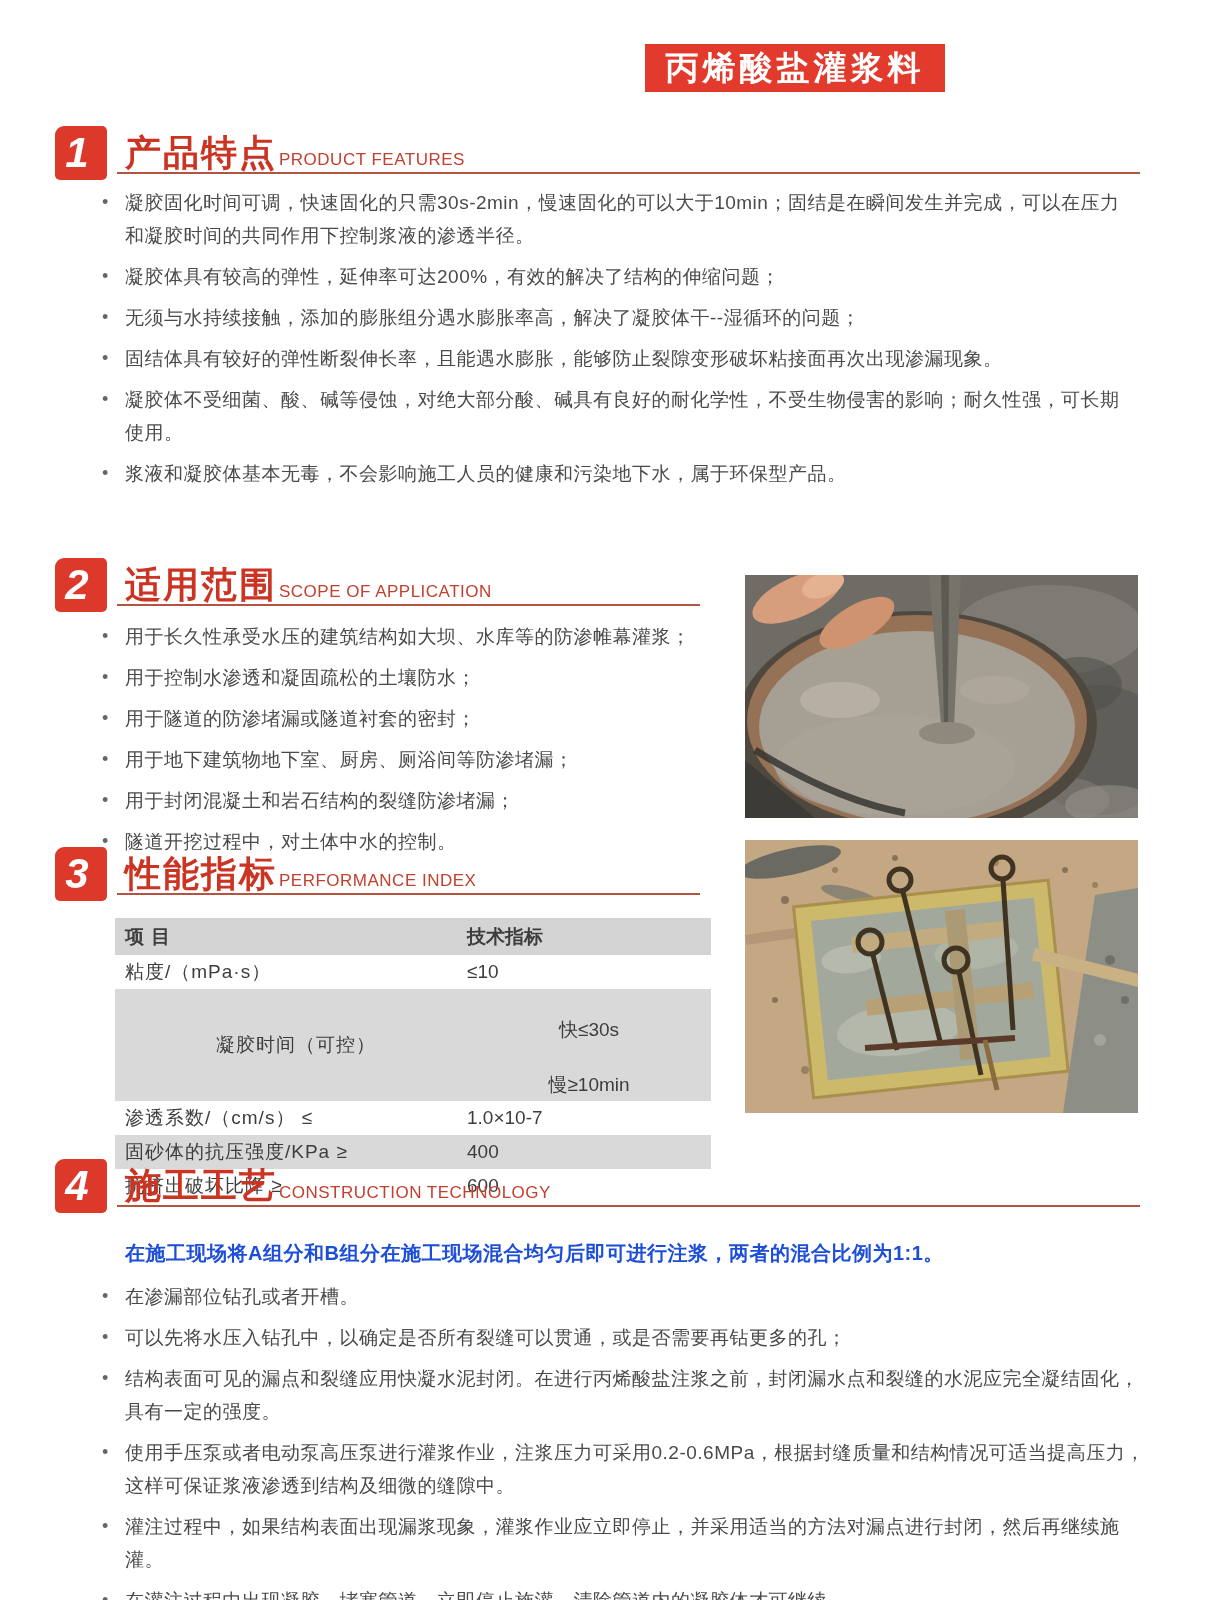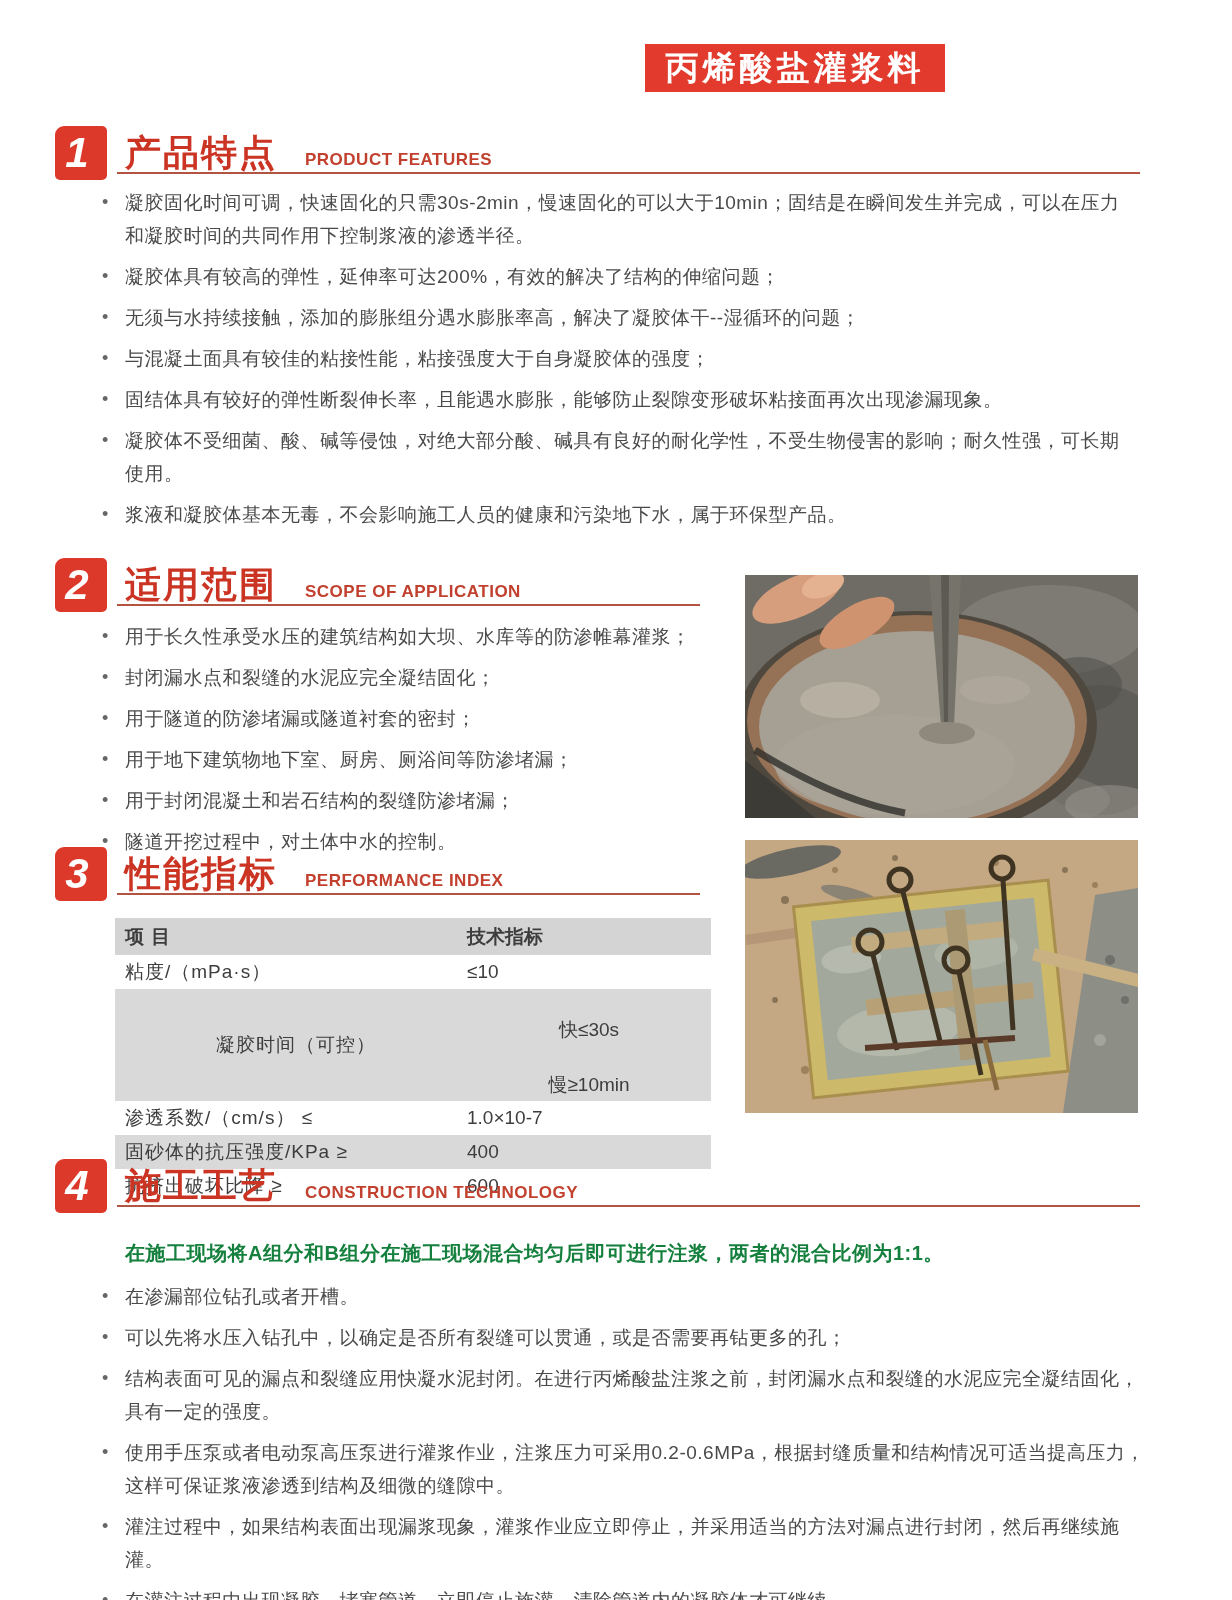--- a/index.html
+++ b/index.html
@@ -19,21 +19,21 @@
   
   .sec-header { position:absolute; left:55px; display:flex; align-items:flex-end; height:58px; }
   .badge {
     width:52px; height:54px; background:#dd392b; border-radius:9px 5px 5px 5px;
     color:#ffffff; font-size:42px; font-weight:bold; font-style:italic;
     display:flex; align-items:center; justify-content:center; padding-right:8px;
     flex:0 0 auto;
   }
   .titles { margin-left:18px; display:flex; align-items:baseline; padding-bottom:2px;text-align:center; }
   .t-zh { color:#cb3423; font-size:36px; font-weight:bold; letter-spacing:2px; white-space:nowrap; }
-  .t-en { color:#c2402e; font-size:17px; font-weight:bold; margin-left:28px; letter-spacing:0.5px; white-space:nowrap; }
+  .t-en { color:#c2402e; font-size:17px; font-weight:normal; margin-left:2px; letter-spacing:0.5px; white-space:nowrap; }
   .rule { position:absolute; bottom:6px; left:62px; height:2px; background:#b25441; }
   .rule.wide   { width:1023px; }
   .rule.narrow { width:583px; }
 
   
   ul.blist { list-style:none; margin:0; padding:0; position:absolute; }
   ul.blist li {
     position:relative; padding-left:35px; font-size:19px; line-height:33px;
     color:#4a4a4a; margin-bottom:8px; letter-spacing:0.5px;
   }
@@ -51,21 +51,21 @@
   .trow .c1 { width:352px; padding-left:10px; letter-spacing:1px; }
   .trow .c2 { flex:1; }
   .trow.gray  { background:#d9d9d9; }
   .trow.thead { background:#d4d4d4; font-weight:bold; min-height:37px;align-items:center; }
   .trow.dbl .c2 div { line-height:31px;margin-top:24px; }
   .trow.dbl { min-height:70px;text-align:center; }
 
   
   .s4-intro {
     position:absolute; left:125px; top:1240px; width:1020px;
-    font-size:20px; font-weight:bold; color:#15803d; letter-spacing:0.5px;
+    font-size:20px; font-weight:bold; color:#1d4ed8; letter-spacing:0.5px;
   }
 
   
   .photo { position:absolute; overflow:hidden; }
   .photo1 { left:745px; top:575px; width:393px; height:243px; }
   .photo2 { left:745px; top:840px; width:393px; height:273px; }
   .photo svg { display:block; width:100%; height:100%; }
 </style>
 </head>
 <body>
@@ -84,40 +84,39 @@
       <span class="t-zh">产品特点</span>
       <span class="t-en">PRODUCT FEATURES</span>
     </div>
     <div class="rule wide"></div>
   </div>
 
   <ul class="blist list-s1">
     <li>凝胶固化时间可调，快速固化的只需30s-2min，慢速固化的可以大于10min；固结是在瞬间发生并完成，可以在压力和凝胶时间的共同作用下控制浆液的渗透半径。</li>
     <li>凝胶体具有较高的弹性，延伸率可达200%，有效的解决了结构的伸缩问题；</li>
     <li>无须与水持续接触，添加的膨胀组分遇水膨胀率高，解决了凝胶体干--湿循环的问题；</li>
-    <li>与混凝土面具有较佳的粘接性能，粘接强度大于自身凝胶体的强度；</li>
     <li>固结体具有较好的弹性断裂伸长率，且能遇水膨胀，能够防止裂隙变形破坏粘接面再次出现渗漏现象。</li>
     <li>凝胶体不受细菌、酸、碱等侵蚀，对绝大部分酸、碱具有良好的耐化学性，不受生物侵害的影响；耐久性强，可长期使用。</li>
     <li>浆液和凝胶体基本无毒，不会影响施工人员的健康和污染地下水，属于环保型产品。</li>
   </ul>
 
   <div class="sec-header" style="top:554px; width:660px;">
     <div class="badge">
       <span>2</span>
     </div>
     <div class="titles">
       <span class="t-zh">适用范围</span>
       <span class="t-en">SCOPE OF APPLICATION</span>
     </div>
     <div class="rule narrow"></div>
   </div>
 
   <ul class="blist list-s2">
     <li>用于长久性承受水压的建筑结构如大坝、水库等的防渗帷幕灌浆；</li>
-    <li>封闭漏水点和裂缝的水泥应完全凝结固化；</li>
+    <li>用于控制水渗透和凝固疏松的土壤防水；</li>
     <li>用于隧道的防渗堵漏或隧道衬套的密封；</li>
     <li>用于地下建筑物地下室、厨房、厕浴间等防渗堵漏；</li>
     <li>用于封闭混凝土和岩石结构的裂缝防渗堵漏；</li>
     <li>隧道开挖过程中，对土体中水的控制。</li>
   </ul>
 
   <div class="photo photo1">
     <svg viewBox="0 0 393 243" preserveAspectRatio="none">
       <rect x="0" y="0" width="393" height="243" fill="#6e6c65"></rect>
       <ellipse cx="305" cy="55" rx="95" ry="45" fill="#8a887f" opacity="0.55"></ellipse>

